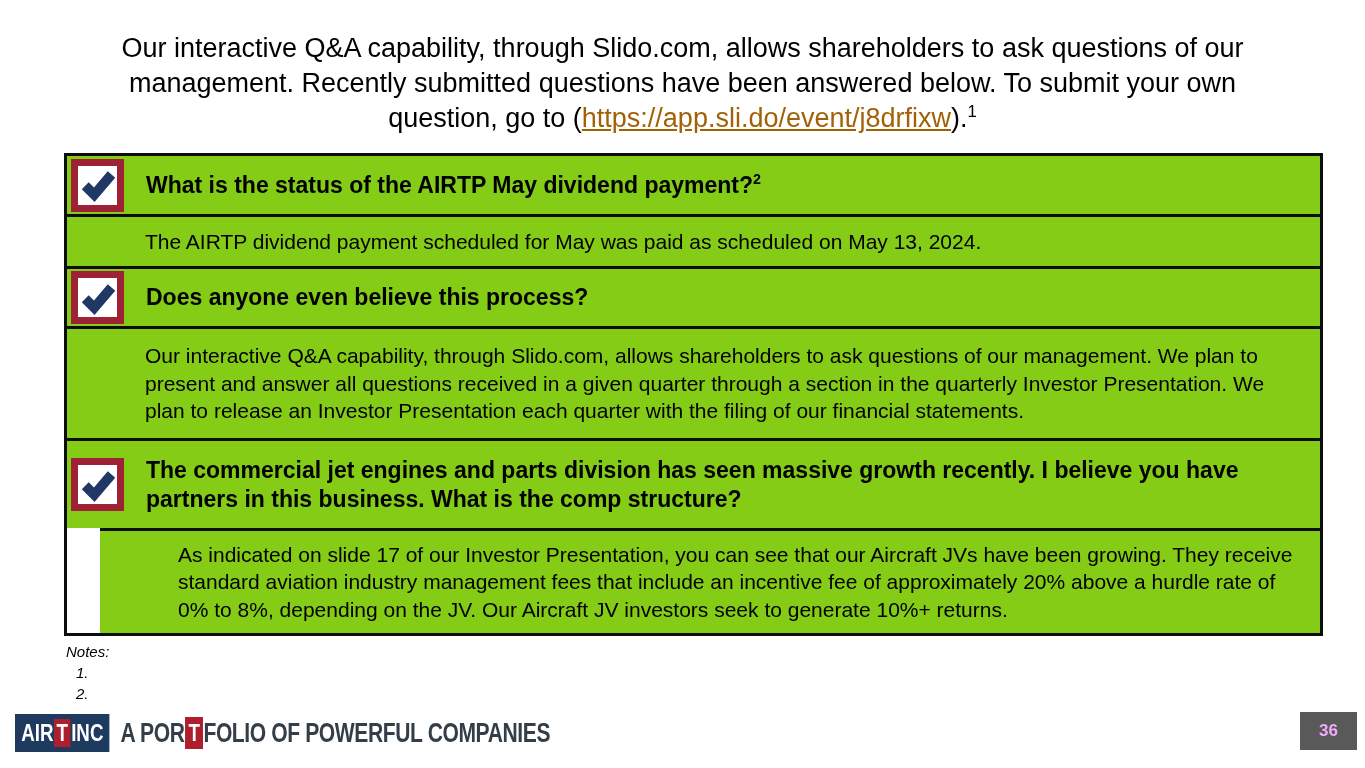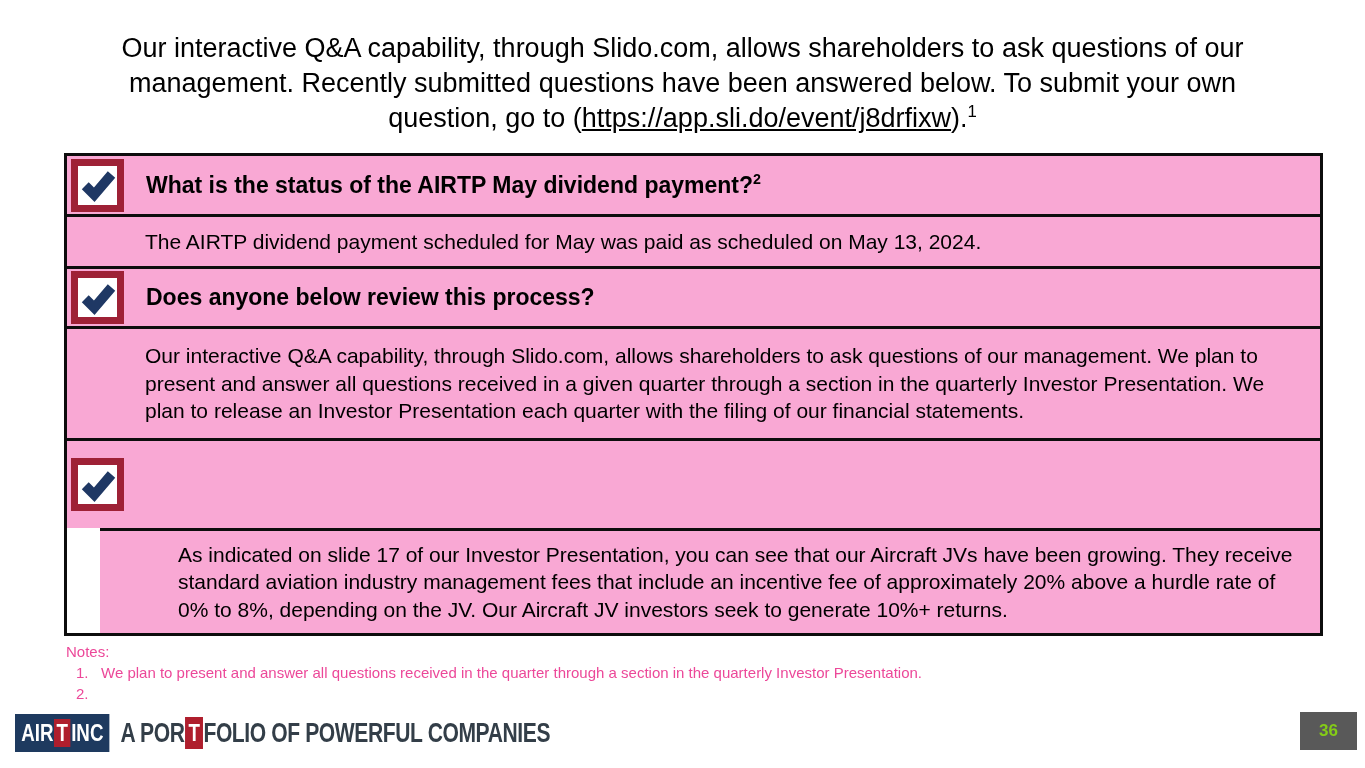--- a/index.html
+++ b/index.html
@@ -22,21 +22,21 @@
     top: 31px;
     left: 50%;
     transform: translateX(-50%);
     width: 1216px;
     text-align: center;
     font-size: 27px;
     line-height: 35px;
     color: #000000;
   }
   .title a.slido-link {
-    color: #000000;
+    color: #a16207;
     text-decoration: underline;
     cursor: pointer;
   }
   sup.fn {
     font-size: 0.62em;
     vertical-align: super;
     line-height: 0;
   }
 
   
@@ -44,21 +44,21 @@
     position: absolute;
     top: 153px;
     left: 64px;
     width: 1259px;
     border: 3px solid #0d0d0d;
     background: #ffffff;
   }
   .qa-row {
     display: flex;
     align-items: center;
-    background: #f9a8d4;
+    background: #84cc16;
   }
   .qa-row + .qa-row { border-top: 3px solid #0d0d0d; }
 
   .qa-row.question {
     padding: 0 16px 0 4px;
     gap: 22px;
     font-weight: bold;
     font-size: 23px;
     line-height: 29px;
   }
@@ -87,21 +87,22 @@
   .checkbox svg { display: block; width: 36px; height: 36px; }
 
   
   .notes {
     position: absolute;
     top: 641px;
     left: 66px;
     width: 1100px;
     font-size: 15px;
     line-height: 21px;
-    color: #ec4899;
+    color: #000000;
+    font-style: italic;
   }
   .note-row { display: flex; }
   .note-num { width: 25px; margin-left: 10px; flex: 0 0 auto; }
 
   
   .footer-logo {
     position: absolute;
     left: 15px;
     top: 714px;
     display: flex;
@@ -140,21 +141,21 @@
   }
   .tagline .logo-tbox { font-size: 24px; padding: 2px 4px; }
 
   .page-badge {
     position: absolute;
     right: 8px;
     top: 712px;
     width: 57px;
     height: 38px;
     background: #595959;
-    color: #84cc16;
+    color: #f0abfc;
     font-weight: bold;
     font-size: 17px;
     display: flex;
     align-items: center;
     justify-content: center;
     text-align: center;
   }
 </style>
 </head>
 <body>
@@ -179,46 +180,46 @@
     <div class="qa-row answer row-a1">
       <span>The AIRTP dividend payment scheduled for May was paid as scheduled on May 13, 2024.</span>
     </div>
 
     <div class="qa-row question row-q2">
       <span class="checkbox">
         <svg viewBox="0 0 24 24">
             <polyline points="3.5,12.5 9.5,18.5 21,5" fill="none" stroke="#1F3864" stroke-width="6.5"></polyline>
           </svg>
       </span>
-      <span><span>Does anyone below review this process?</span><sup class="fn"></sup></span>
+      <span><span>Does anyone even believe this process?</span><sup class="fn"></sup></span>
     </div>
 
     <div class="qa-row answer row-a2">
       <span>Our interactive Q&amp;A capability, through Slido.com, allows shareholders to ask questions of our management. We plan to present and answer all questions received in a given quarter through a section in the quarterly Investor Presentation. We plan to release an Investor Presentation each quarter with the filing of our financial statements.</span>
     </div>
 
     <div class="qa-row question row-q3">
       <span class="checkbox">
         <svg viewBox="0 0 24 24">
             <polyline points="3.5,12.5 9.5,18.5 21,5" fill="none" stroke="#1F3864" stroke-width="6.5"></polyline>
           </svg>
       </span>
+      <span><span>The commercial jet engines and parts division has seen massive growth recently. I believe you have partners in this business. What is the comp structure?</span><sup class="fn"></sup></span>
     </div>
 
     <div class="qa-row answer row-a3">
       <span>As indicated on slide 17 of our Investor Presentation, you can see that our Aircraft JVs have been growing.  They receive standard aviation industry management fees that include an incentive fee of approximately 20% above a hurdle rate of 0% to 8%, depending on the JV. Our Aircraft JV investors seek to generate 10%+ returns.</span>
     </div>
 
   </div>
 
   <div class="notes">
     <div>Notes:</div>
     <div class="note-row">
       <span class="note-num">1.</span>
-      <span>We plan to present and answer all questions received in the quarter through a section in the quarterly Investor Presentation.</span>
     </div>
     <div class="note-row">
       <span class="note-num">2.</span>
     </div>
   </div>
 
   <div class="footer-logo">
     <span class="logo-box">
       <span>AIR</span>
         <span class="logo-tbox">T</span>

